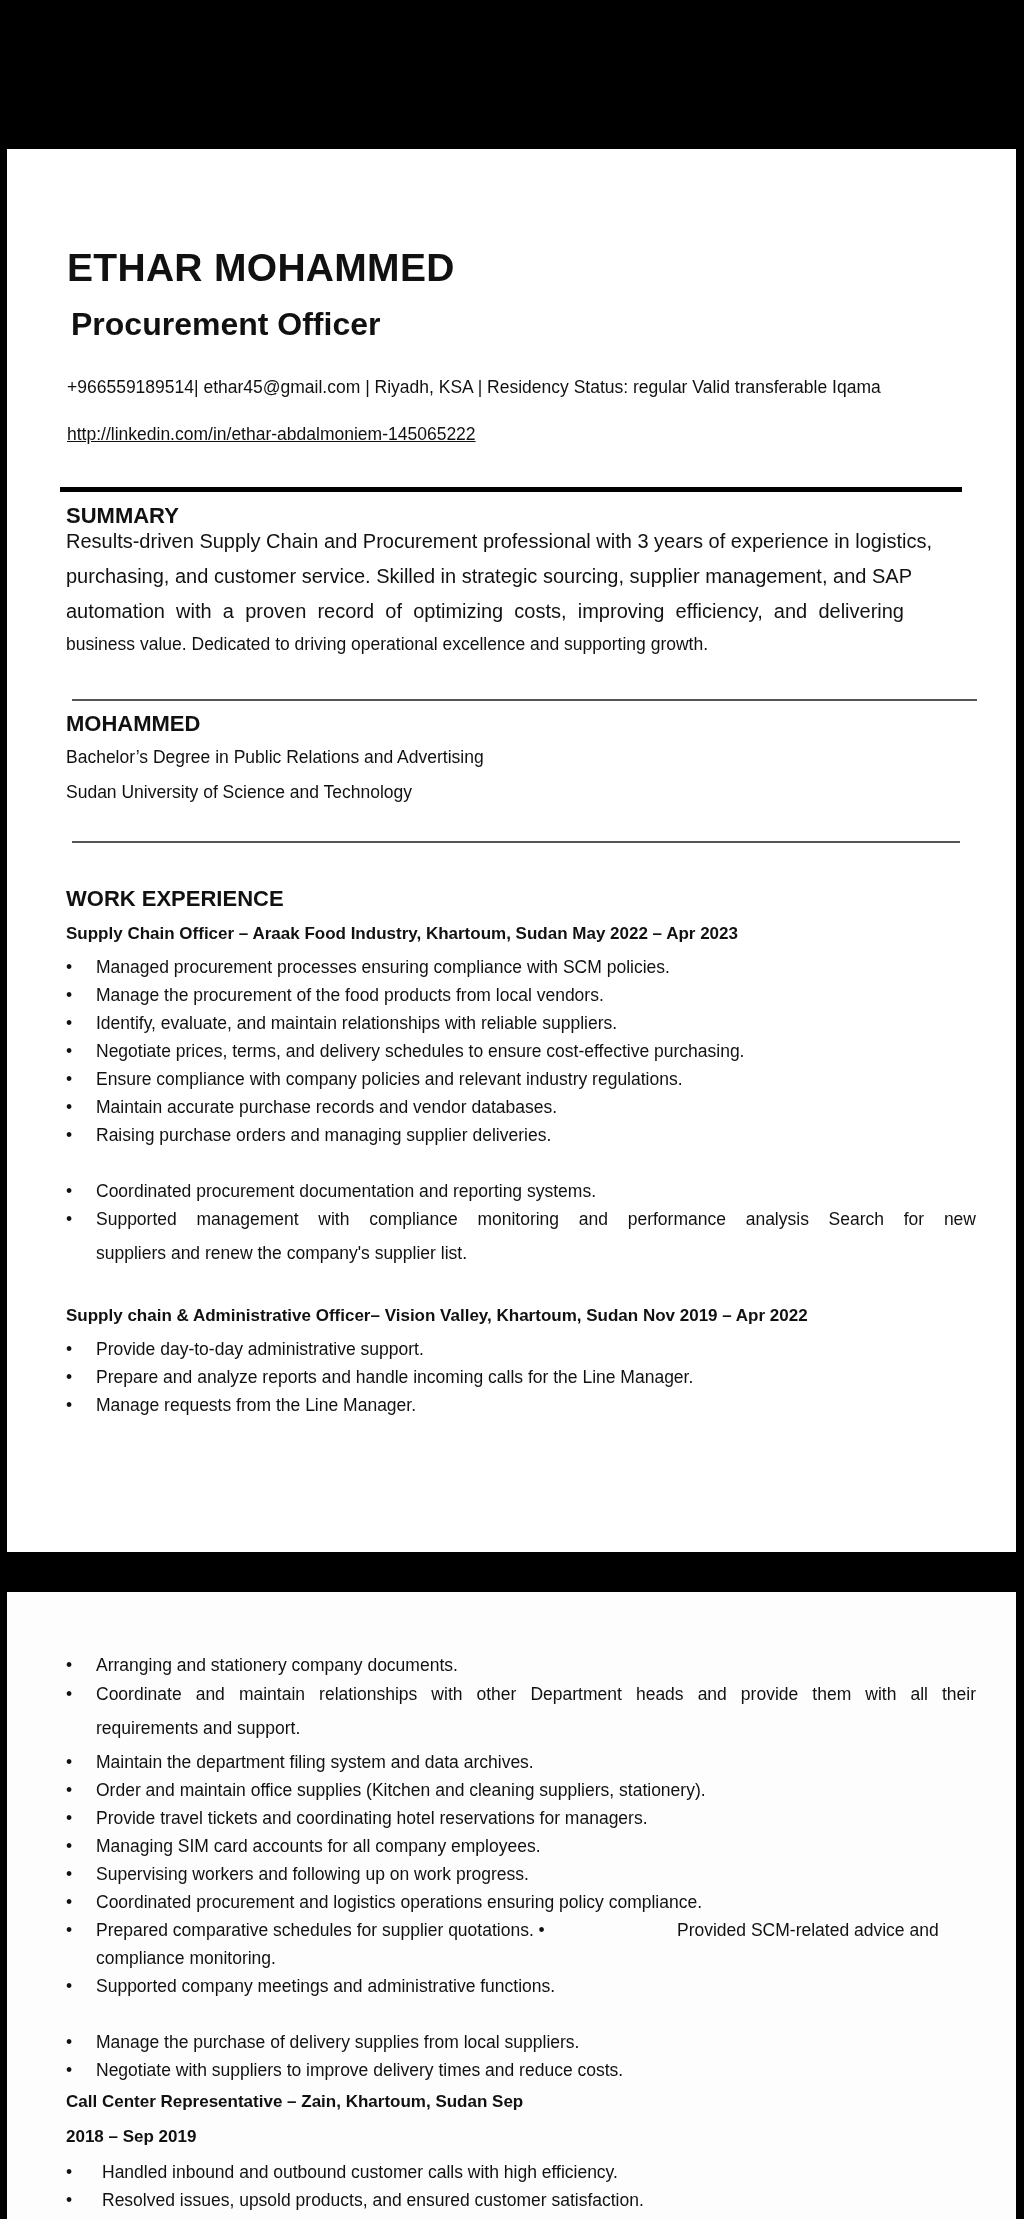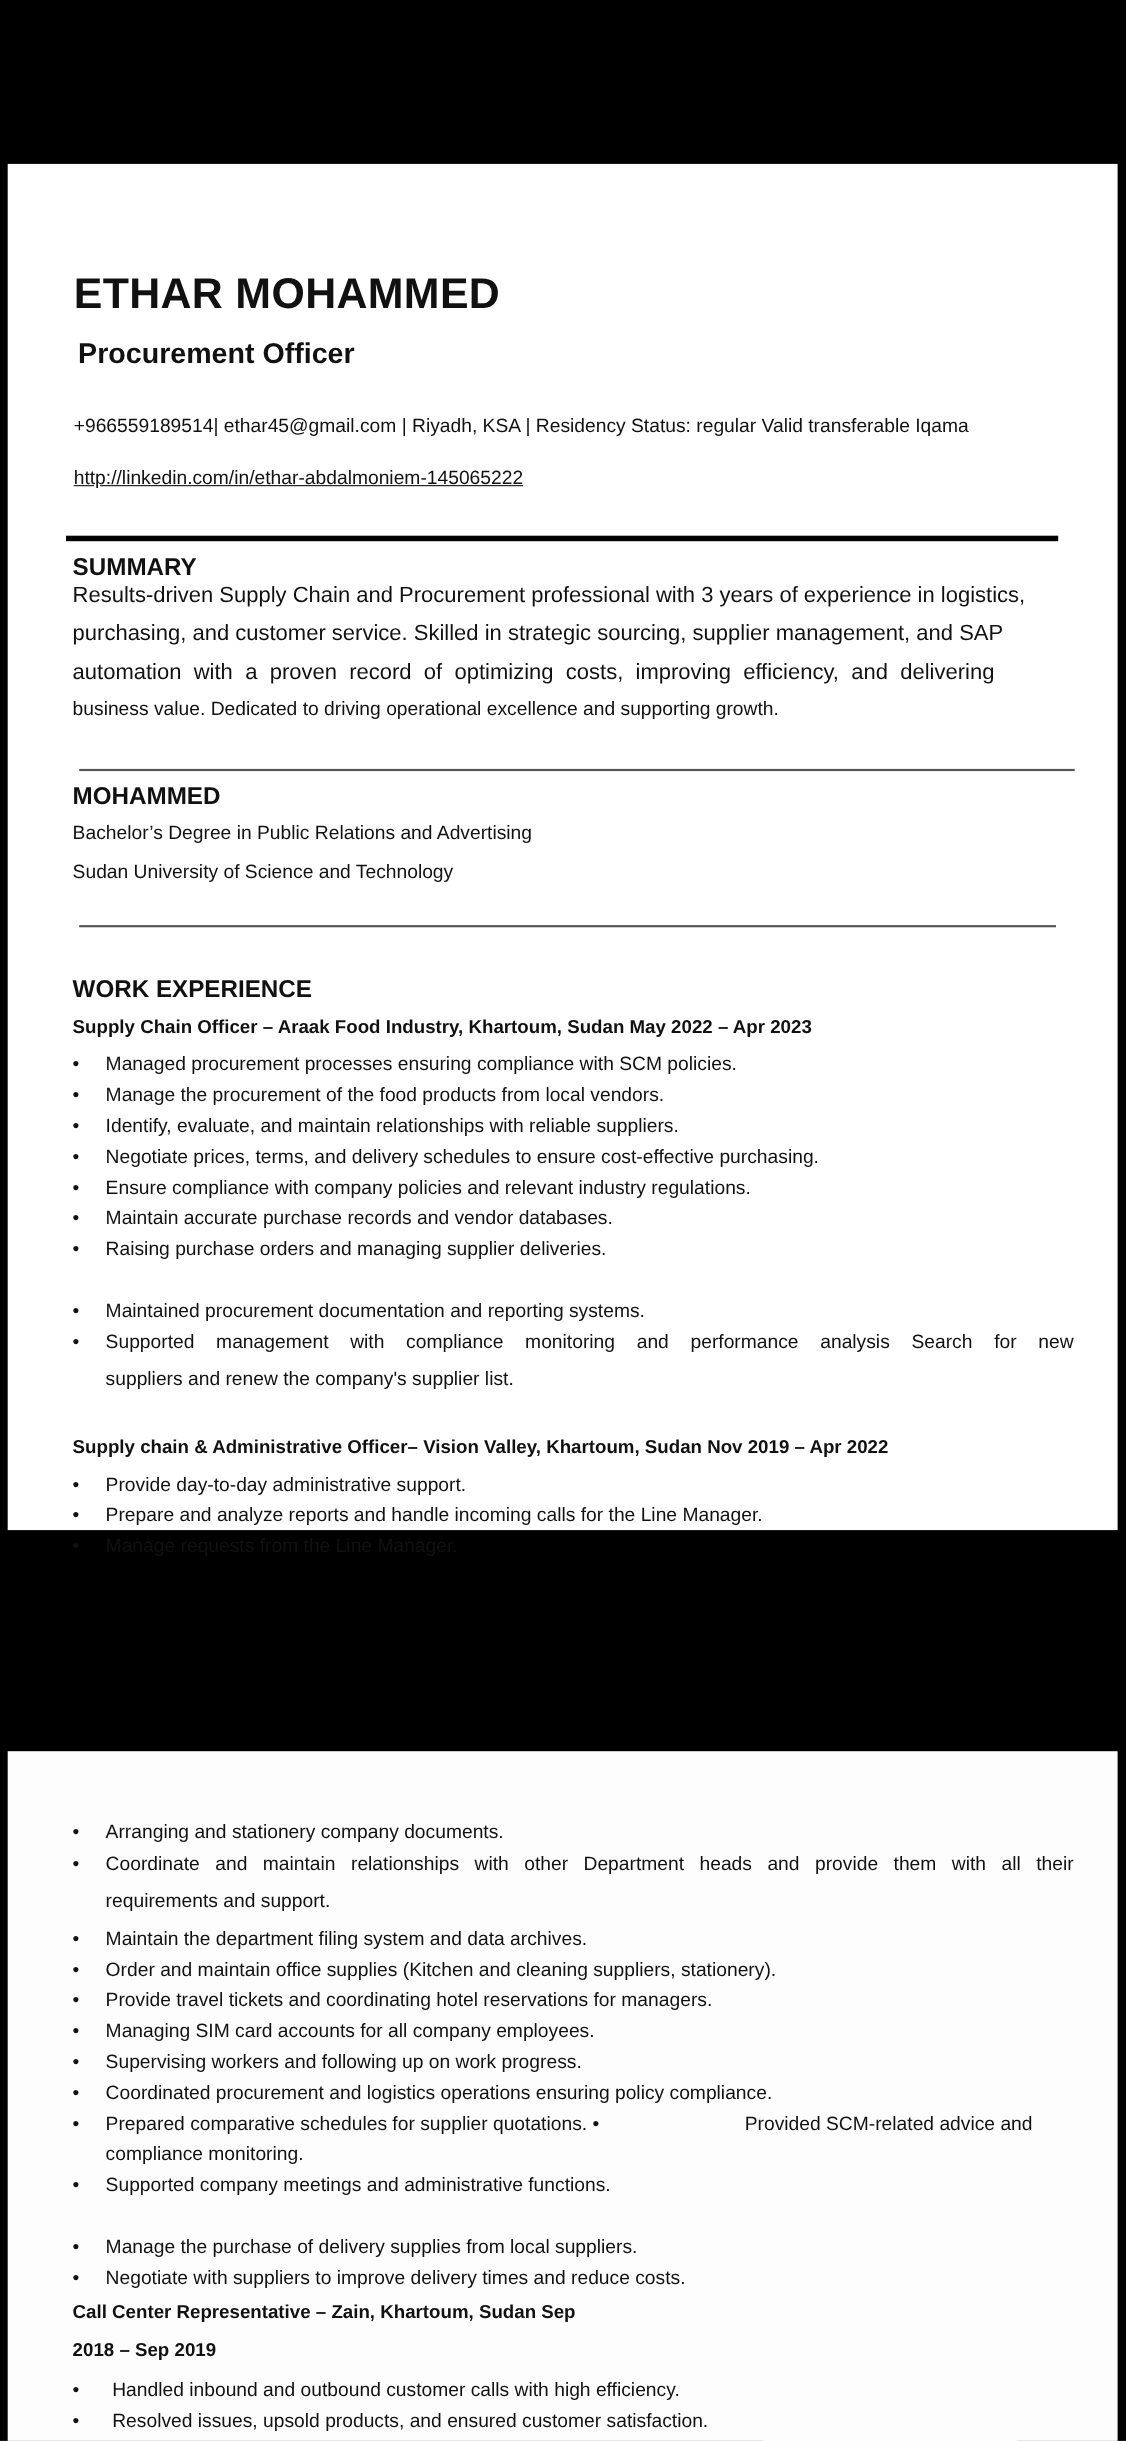--- a/index.html
+++ b/index.html
@@ -1,25 +1,25 @@
 <!DOCTYPE html>
 <html><head>
 <meta charset="utf-8">
 <style>
   html, body { margin: 0; padding: 0; }
   body {
     width: 1024px; height: 2219px; background: #000; position: relative; overflow: hidden;
     font-family: "Liberation Sans", "DejaVu Sans", sans-serif; color: #111;
   }
   .page { position: absolute; left: 7px; width: 1009px; background: #fff; }
-  #page1 { top: 149px; height: 1242px; }
+  #page1 { top: 149px; height: 1403px; }
   #page2 { top: 1592px; height: 627px; background: #fdfdfd; }
   .abs { position: absolute; white-space: nowrap; }
   .name { left: 60px; top: 97px; font-size: 39px; font-weight: bold; letter-spacing: 0.3px; }
-  .role { left: 64px; top: 157px; font-size: 26px; font-weight: bold; }
+  .role { left: 64px; top: 157px; font-size: 32px; font-weight: bold; }
   .contact { left: 60px; top: 228px; font-size: 17.5px; }
   .link { left: 60px; top: 275px; font-size: 17.5px; text-decoration: underline; color: #111; }
   .rule-thick { position: absolute; left: 53px; width: 902px; top: 338px; height: 5px; background: #000; }
   .rule-thin { position: absolute; height: 2px; background: #555; }
   .h2 { font-size: 22px; font-weight: bold; left: 59px; }
   .p { font-size: 17.5px; left: 59px; }
   .justify { position: absolute; left: 59px; width: 838px; font-size: 20px; text-align: justify; text-align-last: justify; white-space: nowrap; }
   .jh { font-weight: bold; font-size: 17px; left: 59px; }
   .bl { position: absolute; left: 59px; font-size: 17.5px; white-space: nowrap; }
   .bl .dot { display: inline-block; width: 30px; }
@@ -58,21 +58,21 @@
 
   <div class="abs jh" style="top:775px">Supply Chain Officer – Araak Food Industry, Khartoum, Sudan May 2022 – Apr 2023</div>
 
   <div class="bl" style="top:808px"><span class="dot">•</span><span class="txt">Managed procurement processes ensuring compliance with SCM policies.</span></div>
   <div class="bl" style="top:836px"><span class="dot">•</span><span class="txt">Manage the procurement of the food products from local vendors.</span></div>
   <div class="bl" style="top:864px"><span class="dot">•</span><span class="txt">Identify, evaluate, and maintain relationships with reliable suppliers.</span></div>
   <div class="bl" style="top:892px"><span class="dot">•</span><span class="txt">Negotiate prices, terms, and delivery schedules to ensure cost-effective purchasing.</span></div>
   <div class="bl" style="top:920px"><span class="dot">•</span><span class="txt">Ensure compliance with company policies and relevant industry regulations.</span></div>
   <div class="bl" style="top:948px"><span class="dot">•</span><span class="txt">Maintain accurate purchase records and vendor databases.</span></div>
   <div class="bl" style="top:976px"><span class="dot">•</span><span class="txt">Raising purchase orders and managing supplier deliveries.</span></div>
-  <div class="bl" style="top:1032px"><span class="dot">•</span><span class="txt">Maintained procurement documentation and reporting systems.</span></div>
+  <div class="bl" style="top:1032px"><span class="dot">•</span><span class="txt">Coordinated procurement documentation and reporting systems.</span></div>
   <div class="bl full" style="top:1060px"><span class="dot">•</span><span class="txt">Supported management with compliance monitoring and performance analysis Search for new</span></div>
   <div class="cont" style="top:1094px">suppliers and renew the company's supplier list.</div>
 
   <div class="abs jh" style="top:1157px">Supply chain &amp; Administrative Officer– Vision Valley, Khartoum, Sudan Nov 2019 – Apr 2022</div>
 
   <div class="bl" style="top:1190px"><span class="dot">•</span><span class="txt">Provide day-to-day administrative support.</span></div>
   <div class="bl" style="top:1218px"><span class="dot">•</span><span class="txt">Prepare and analyze reports and handle incoming calls for the Line Manager.</span></div>
   <div class="bl" style="top:1246px"><span class="dot">•</span><span class="txt">Manage requests from the Line Manager.</span></div>
 </div>
 

